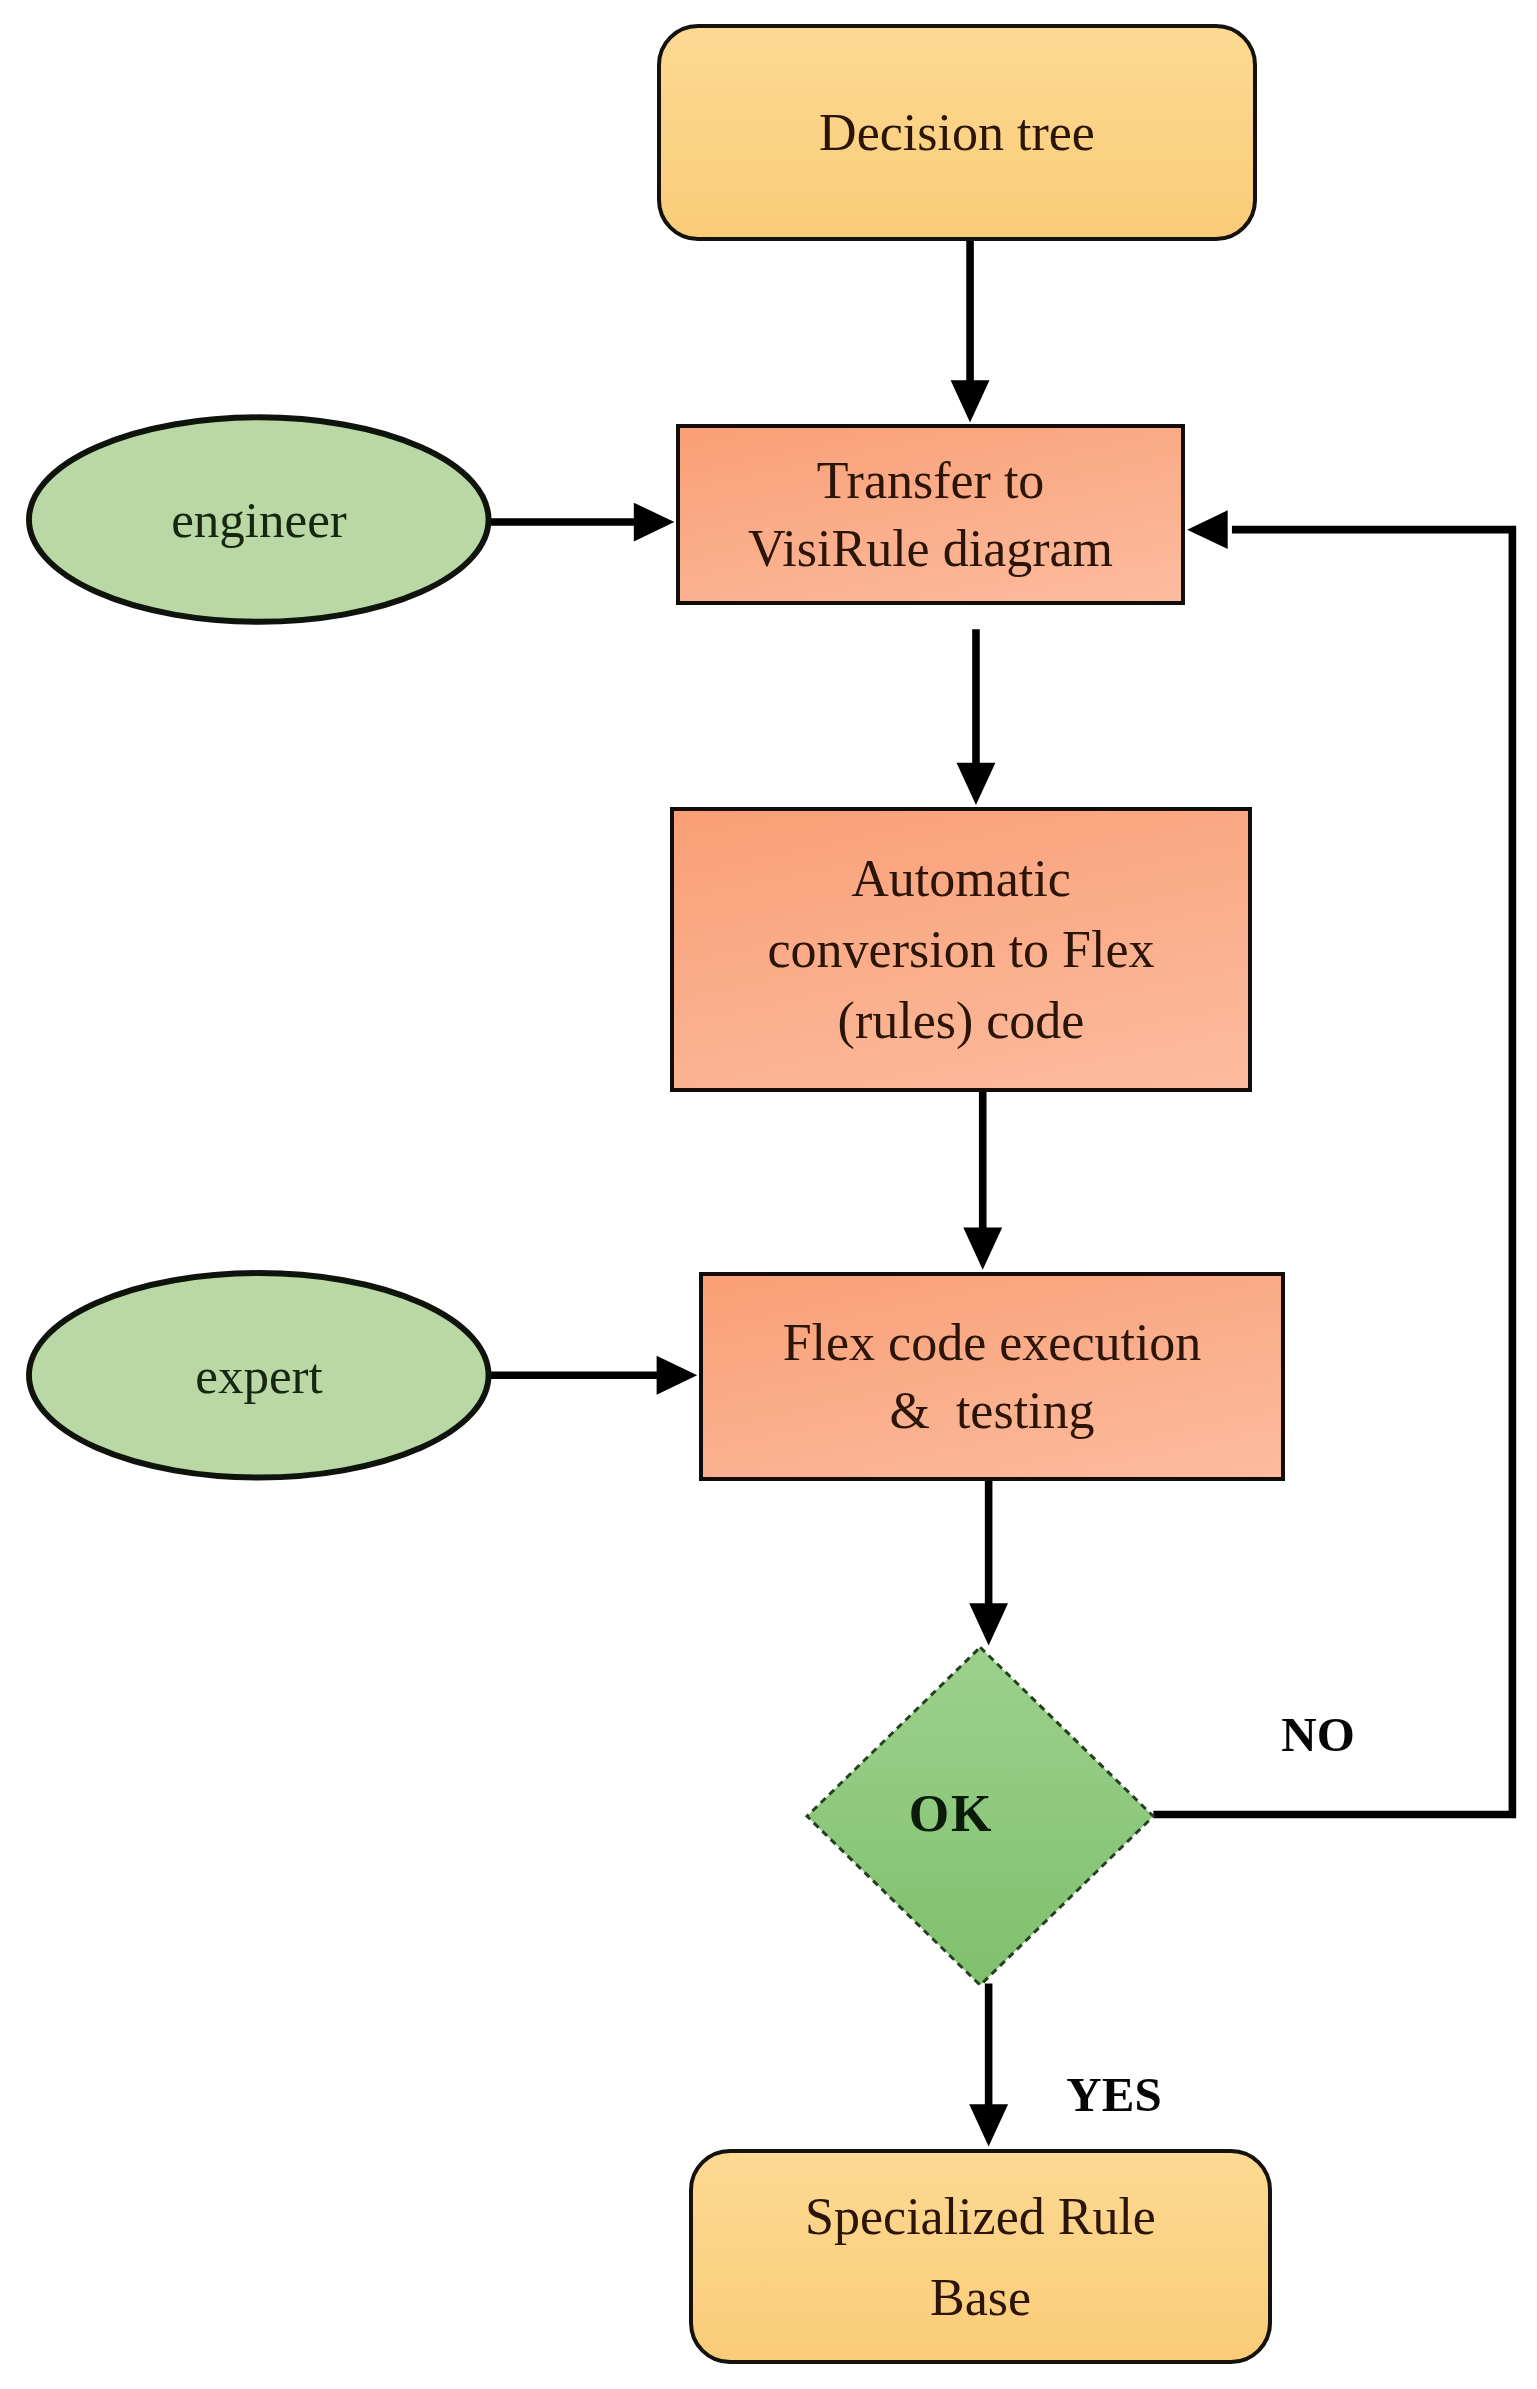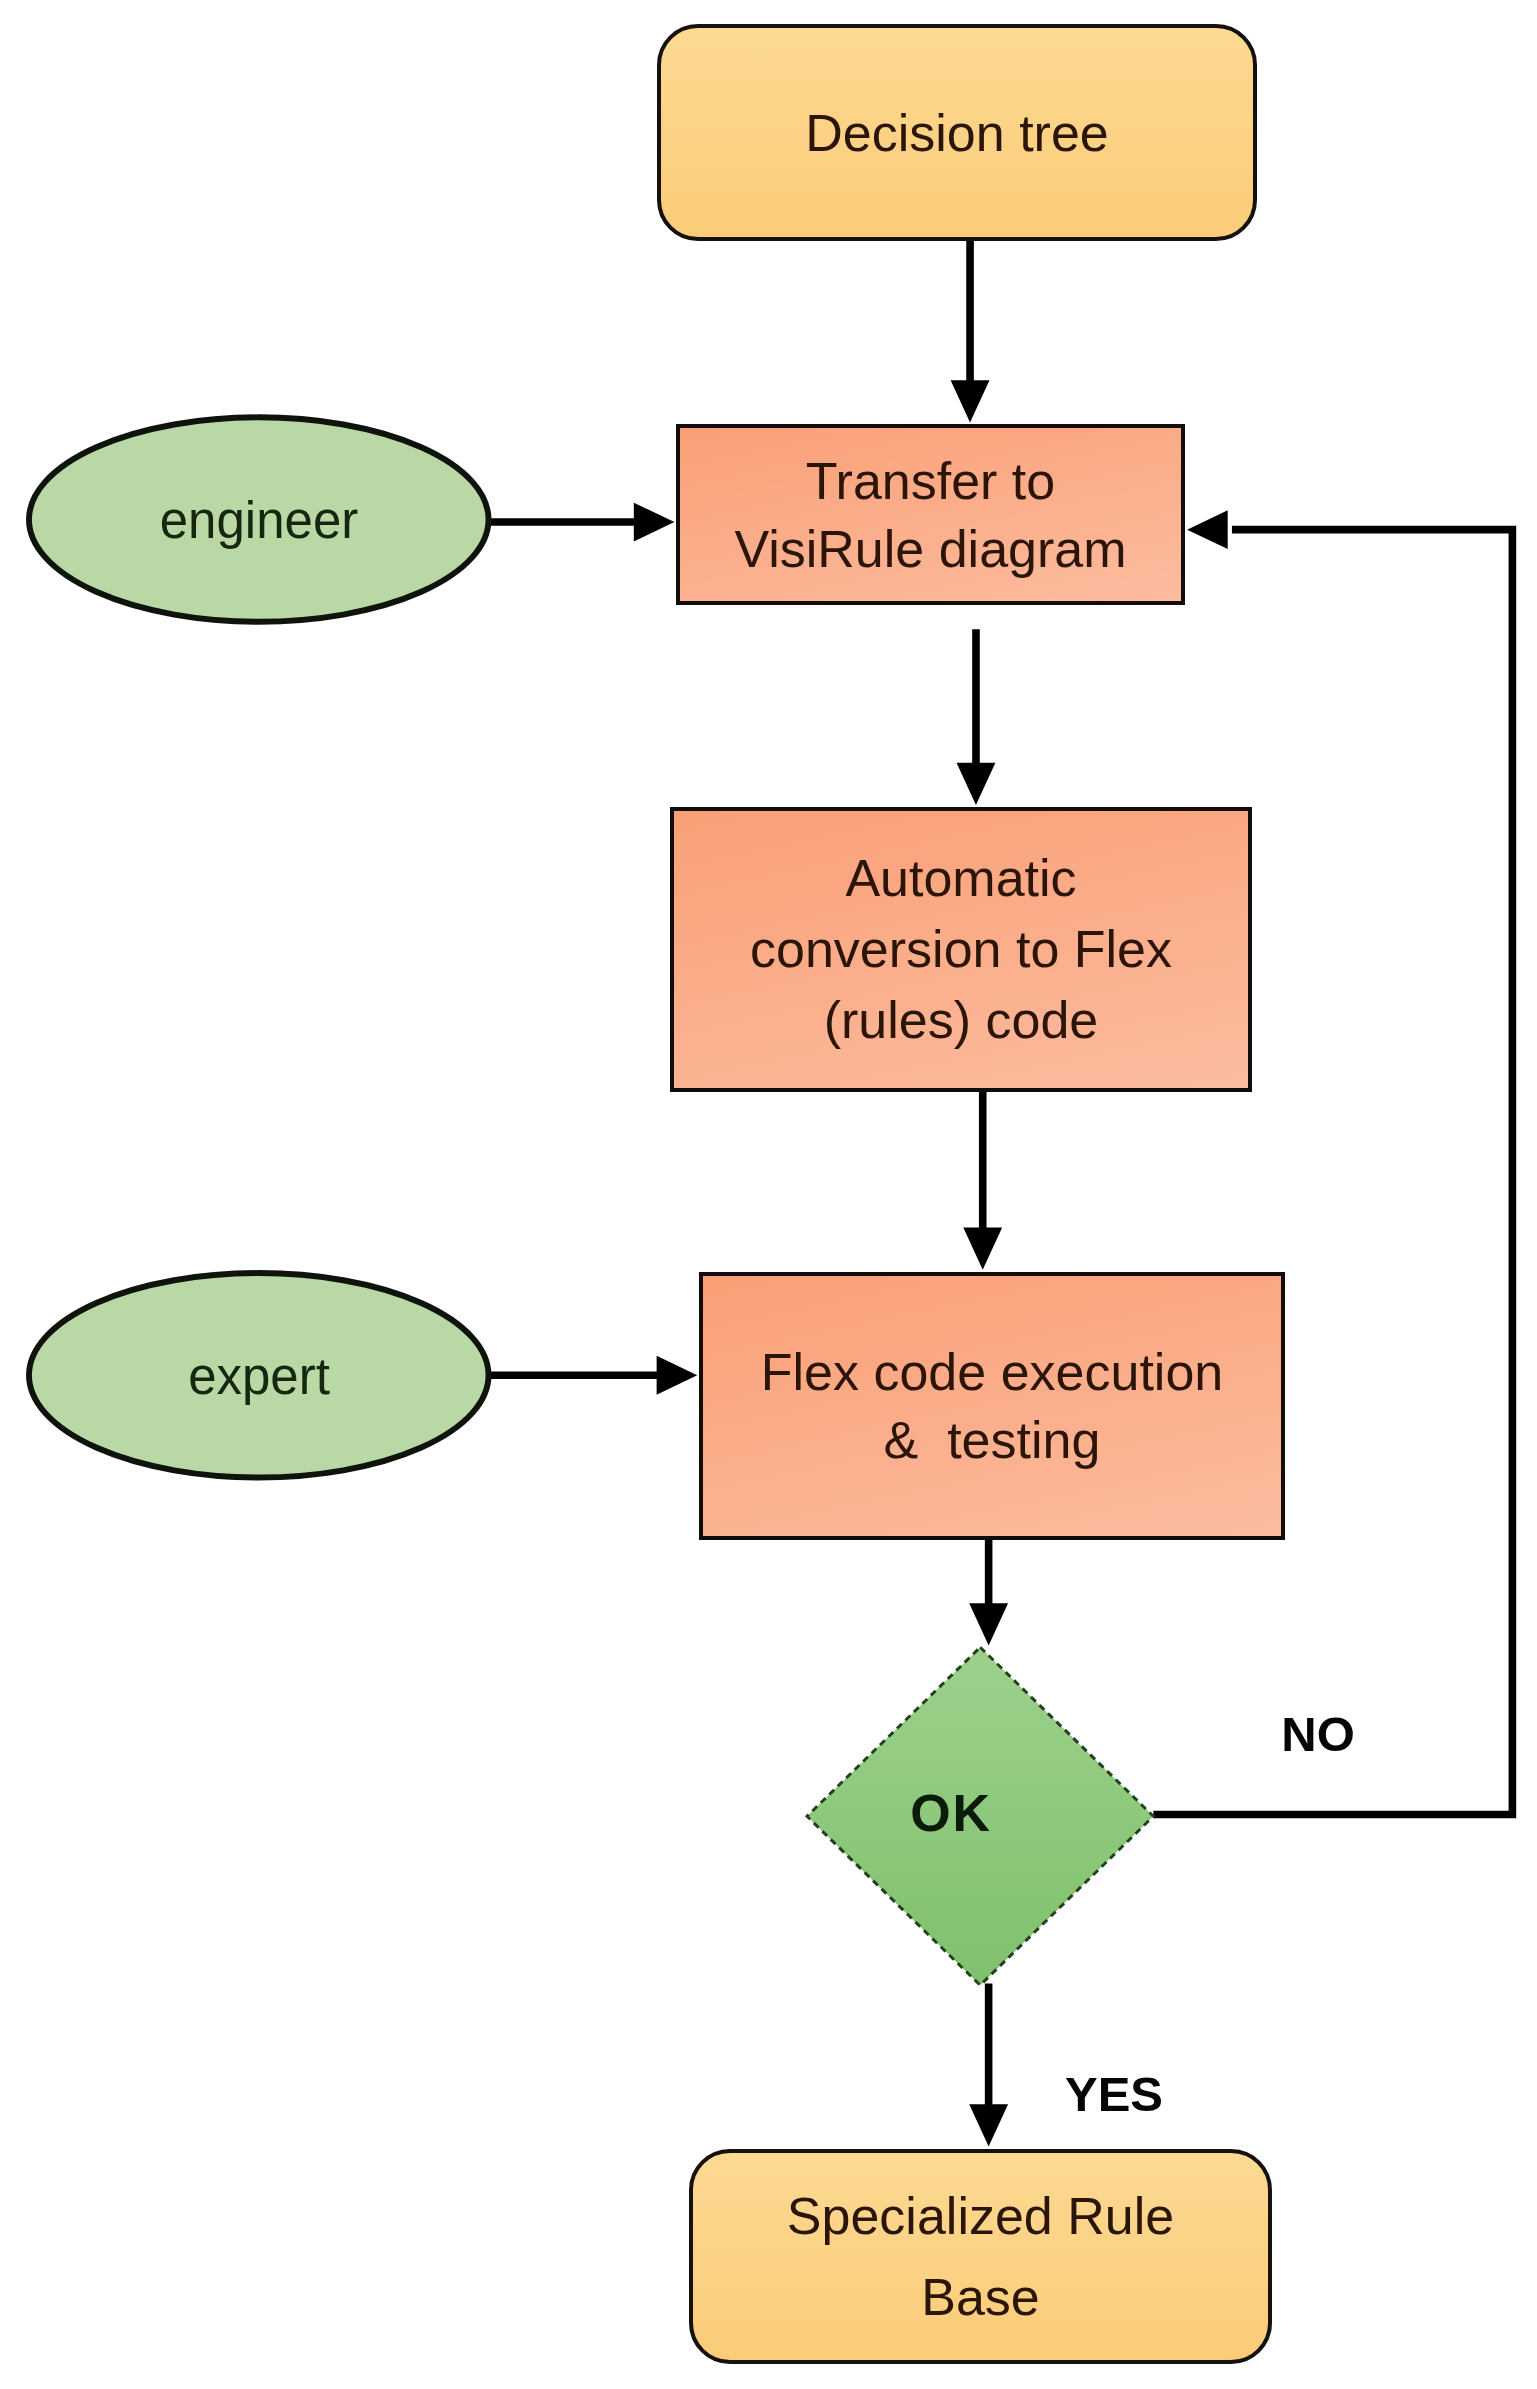--- a/index.html
+++ b/index.html
@@ -1,20 +1,20 @@
 <!DOCTYPE html>
 <html style="--terminator-fill-top: #FDD992; --terminator-fill-bottom: #FACC79; --process-fill-top: #F99F76; --process-fill-bottom: #FCBC9F; --actor-fill: #B9D8A6; --decision-fill-top: #9CD18C; --decision-fill-bottom: #7FC06D; --line-color: #000000; --node-text: #2B1508; --actor-text: #16270F; --decision-text: #0B1B09; --label-text: #050505;font-size:13.5px"><head>
 <meta charset="utf-8">
 <style>
   html,body{margin:0;padding:0;background:#ffffff;}
   .canvas{
     position:relative;
     width:1538px;height:2389px;
     background:#ffffff;
-    font-family:Liberation Sans, sans-serif;
+    font-family:Liberation Serif, serif;
     overflow:hidden;
   }
   svg.layer{position:absolute;left:0;top:0;width:1538px;height:2389px;}
   .conn{stroke:var(--line-color,#000);stroke-width:9;fill:none;}
   .arrowhead{fill:var(--line-color,#000);stroke:none;}
 
   .node{
     position:absolute;
     display:flex;flex-direction:column;align-items:center;justify-content:center;
     text-align:center;
@@ -102,21 +102,21 @@
     <div class="line">Transfer to</div>
     <div class="line">VisiRule diagram</div>
   </div>
 
   <div class="node proc" style="left:670px;top:807px;width:582px;height:285px;line-height:71px;">
     <div class="line">Automatic</div>
     <div class="line">conversion to Flex</div>
     <div class="line">(rules) code</div>
   </div>
 
-  <div class="node proc" style="left:699px;top:1272px;width:586px;height:268px;">
+  <div class="node proc" style="left:699px;top:1272px;width:586px;height:209px;">
     <div class="line">Flex code execution</div>
     <div class="line">&amp;  testing</div>
   </div>
 
   <div class="node term" style="left:689px;top:2149px;width:583px;height:215px;line-height:73px;gap:8px;">
     <div class="line">Specialized Rule</div>
     <div class="line">Base</div>
   </div>
 
   <div class="label actor-label" style="left:259px;top:520px;">engineer</div>

